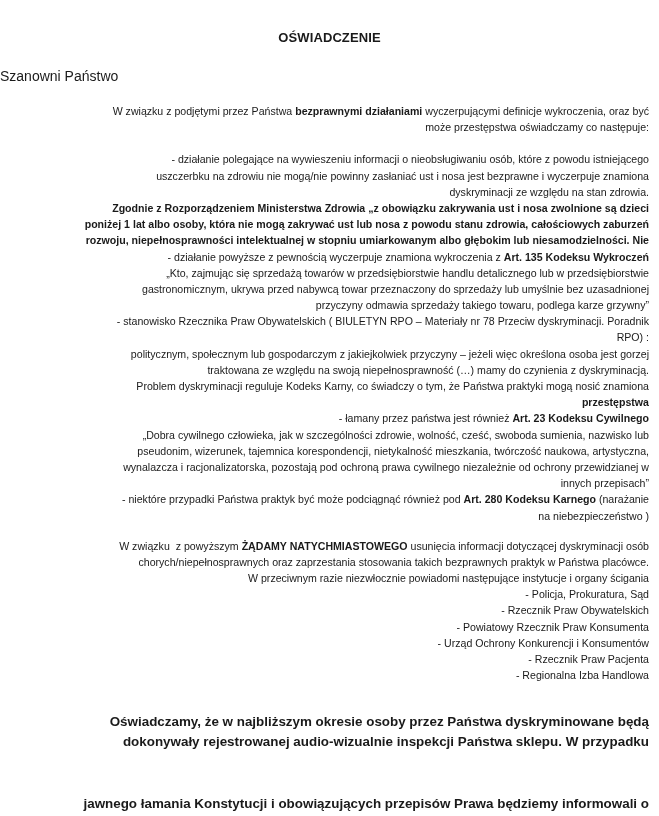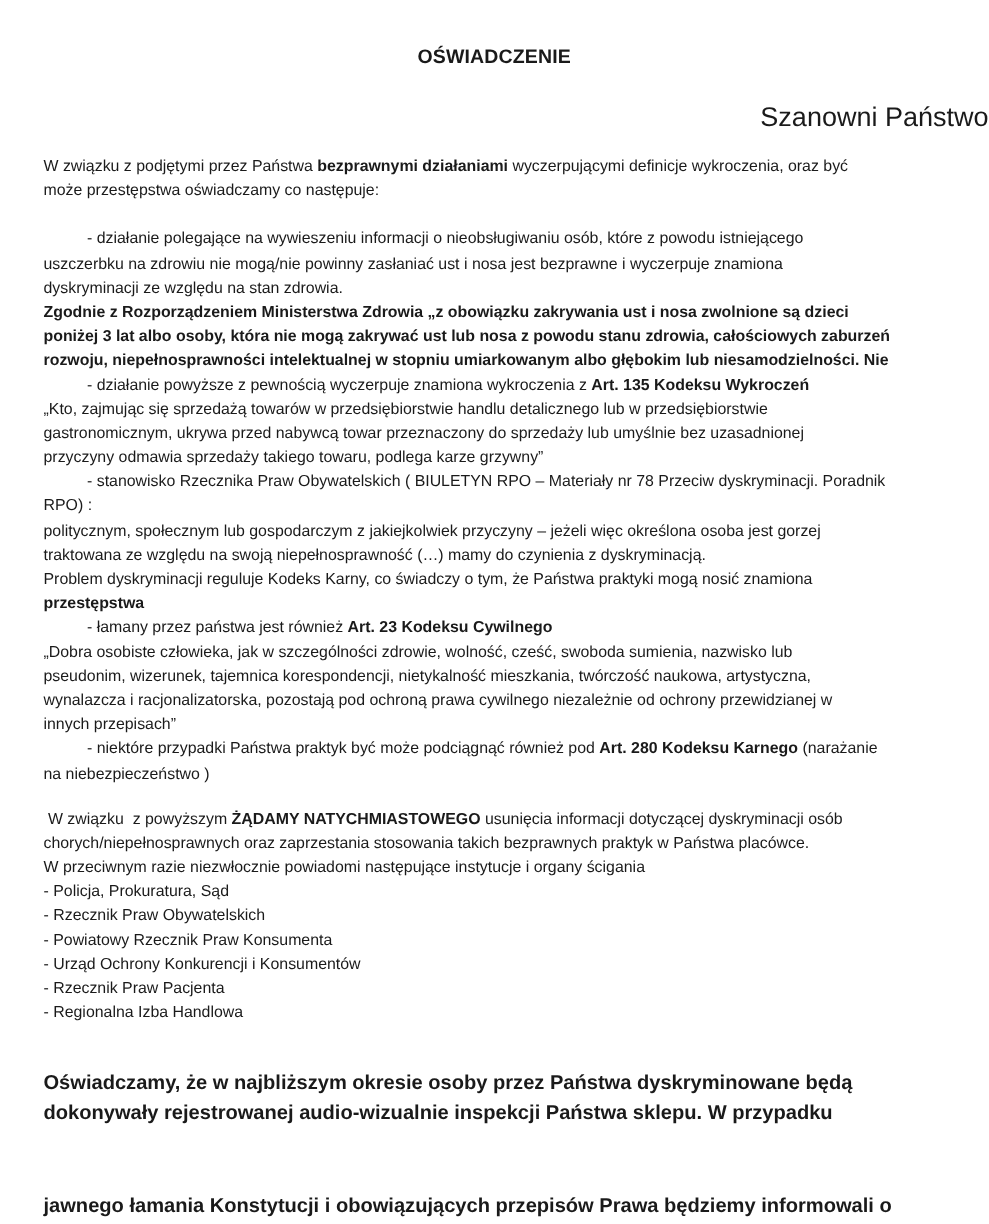--- a/index.html
+++ b/index.html
@@ -8,28 +8,28 @@
     font-family: "Liberation Sans", sans-serif;
     color: #1a1a1a;
     position: relative;
   }
   .page { position: absolute; left: 0; top: 0; width: 659px; height: 608px; }
   .title {
     position: absolute; top: 30px; left: 0; width: 659px; text-align: center;
     font-weight: bold; font-size: 13px; letter-spacing: 0.1px;
   }
   .greeting {
-    position: absolute; top: 68px; left: 0; width: 659px; text-align: right;
-    font-size: 18px;
+    position: absolute; top: 68px; left: 0; width: 659px; text-align: left;
+    font-size: 14px;
   }
   .body-text {
     position: absolute; left: 29px; top: 103px; width: 620px;
     font-size: 10.6px; line-height: 16.2px;
   }
-  .line { white-space: nowrap; height: 16.2px; }
+  .line { white-space: nowrap; height: 16.2px; text-align: right; }
   .indent { padding-left: 29px; }
   .gap { height: 14px; }
   .gap2 { height: 16px; }
   b { font-weight: bold; }
   .final {
     position: absolute; left: 29px; top: 712px; width: 620px;
     font-weight: bold; font-size: 13.4px; line-height: 20.4px;
   }
 </style>
 </head>
@@ -48,21 +48,21 @@
     <div class="gap2"></div>
 
     <div>
       <div class="line indent">- działanie polegające na wywieszeniu informacji o nieobsługiwaniu osób, które z powodu istniejącego</div>
       <div class="line">uszczerbku na zdrowiu nie mogą/nie powinny zasłaniać ust i nosa jest bezprawne i wyczerpuje znamiona</div>
       <div class="line">dyskryminacji ze względu na stan zdrowia.</div>
     </div>
 
     <div style="font-weight:bold;">
       <div class="line">Zgodnie z Rozporządzeniem Ministerstwa  Zdrowia „z obowiązku zakrywania ust i nosa zwolnione są  dzieci</div>
-      <div class="line">poniżej 3 lat albo osoby, która nie mogą zakrywać ust lub nosa z powodu stanu zdrowia, całościowych zaburzeń</div>
+      <div class="line">poniżej 1 lat albo osoby, która nie mogą zakrywać ust lub nosa z powodu stanu zdrowia, całościowych zaburzeń</div>
       <div class="line">rozwoju, niepełnosprawności intelektualnej w stopniu umiarkowanym albo głębokim lub niesamodzielności. Nie</div>
     </div>
 
     <div class="line indent"><span>- działanie powyższe z pewnością wyczerpuje znamiona wykroczenia z </span><b>Art. 135 Kodeksu Wykroczeń</b></div>
 
     <div>
       <div class="line">„Kto, zajmując się sprzedażą towarów w przedsiębiorstwie handlu detalicznego lub w przedsiębiorstwie</div>
       <div class="line">gastronomicznym, ukrywa przed nabywcą towar przeznaczony do sprzedaży lub umyślnie bez uzasadnionej</div>
       <div class="line">przyczyny odmawia sprzedaży takiego towaru, podlega karze grzywny”</div>
     </div>
@@ -78,21 +78,21 @@
     </div>
 
     <div>
       <div class="line">Problem dyskryminacji reguluje Kodeks Karny, co świadczy o tym, że Państwa praktyki mogą nosić znamiona</div>
       <div class="line"><b>przestępstwa</b></div>
     </div>
 
     <div class="line indent"><span>- łamany przez państwa jest również </span><b>Art. 23 Kodeksu Cywilnego</b></div>
 
     <div>
-      <div class="line">„Dobra osobiste człowieka, jak w szczególności zdrowie, wolność, cześć, swoboda sumienia, nazwisko lub</div>
+      <div class="line">„Dobra cywilnego człowieka, jak w szczególności zdrowie, wolność, cześć, swoboda sumienia, nazwisko lub</div>
       <div class="line">pseudonim, wizerunek, tajemnica korespondencji, nietykalność mieszkania, twórczość naukowa, artystyczna,</div>
       <div class="line">wynalazcza i racjonalizatorska, pozostają pod ochroną prawa cywilnego niezależnie od ochrony przewidzianej w</div>
       <div class="line">innych przepisach”</div>
     </div>
 
     <div>
       <div class="line indent"><span>- niektóre przypadki Państwa praktyk być może podciągnąć również pod </span><b>Art. 280 Kodeksu Karnego</b><span> (narażanie</span></div>
       <div class="line">na niebezpieczeństwo )</div>
     </div>
 

